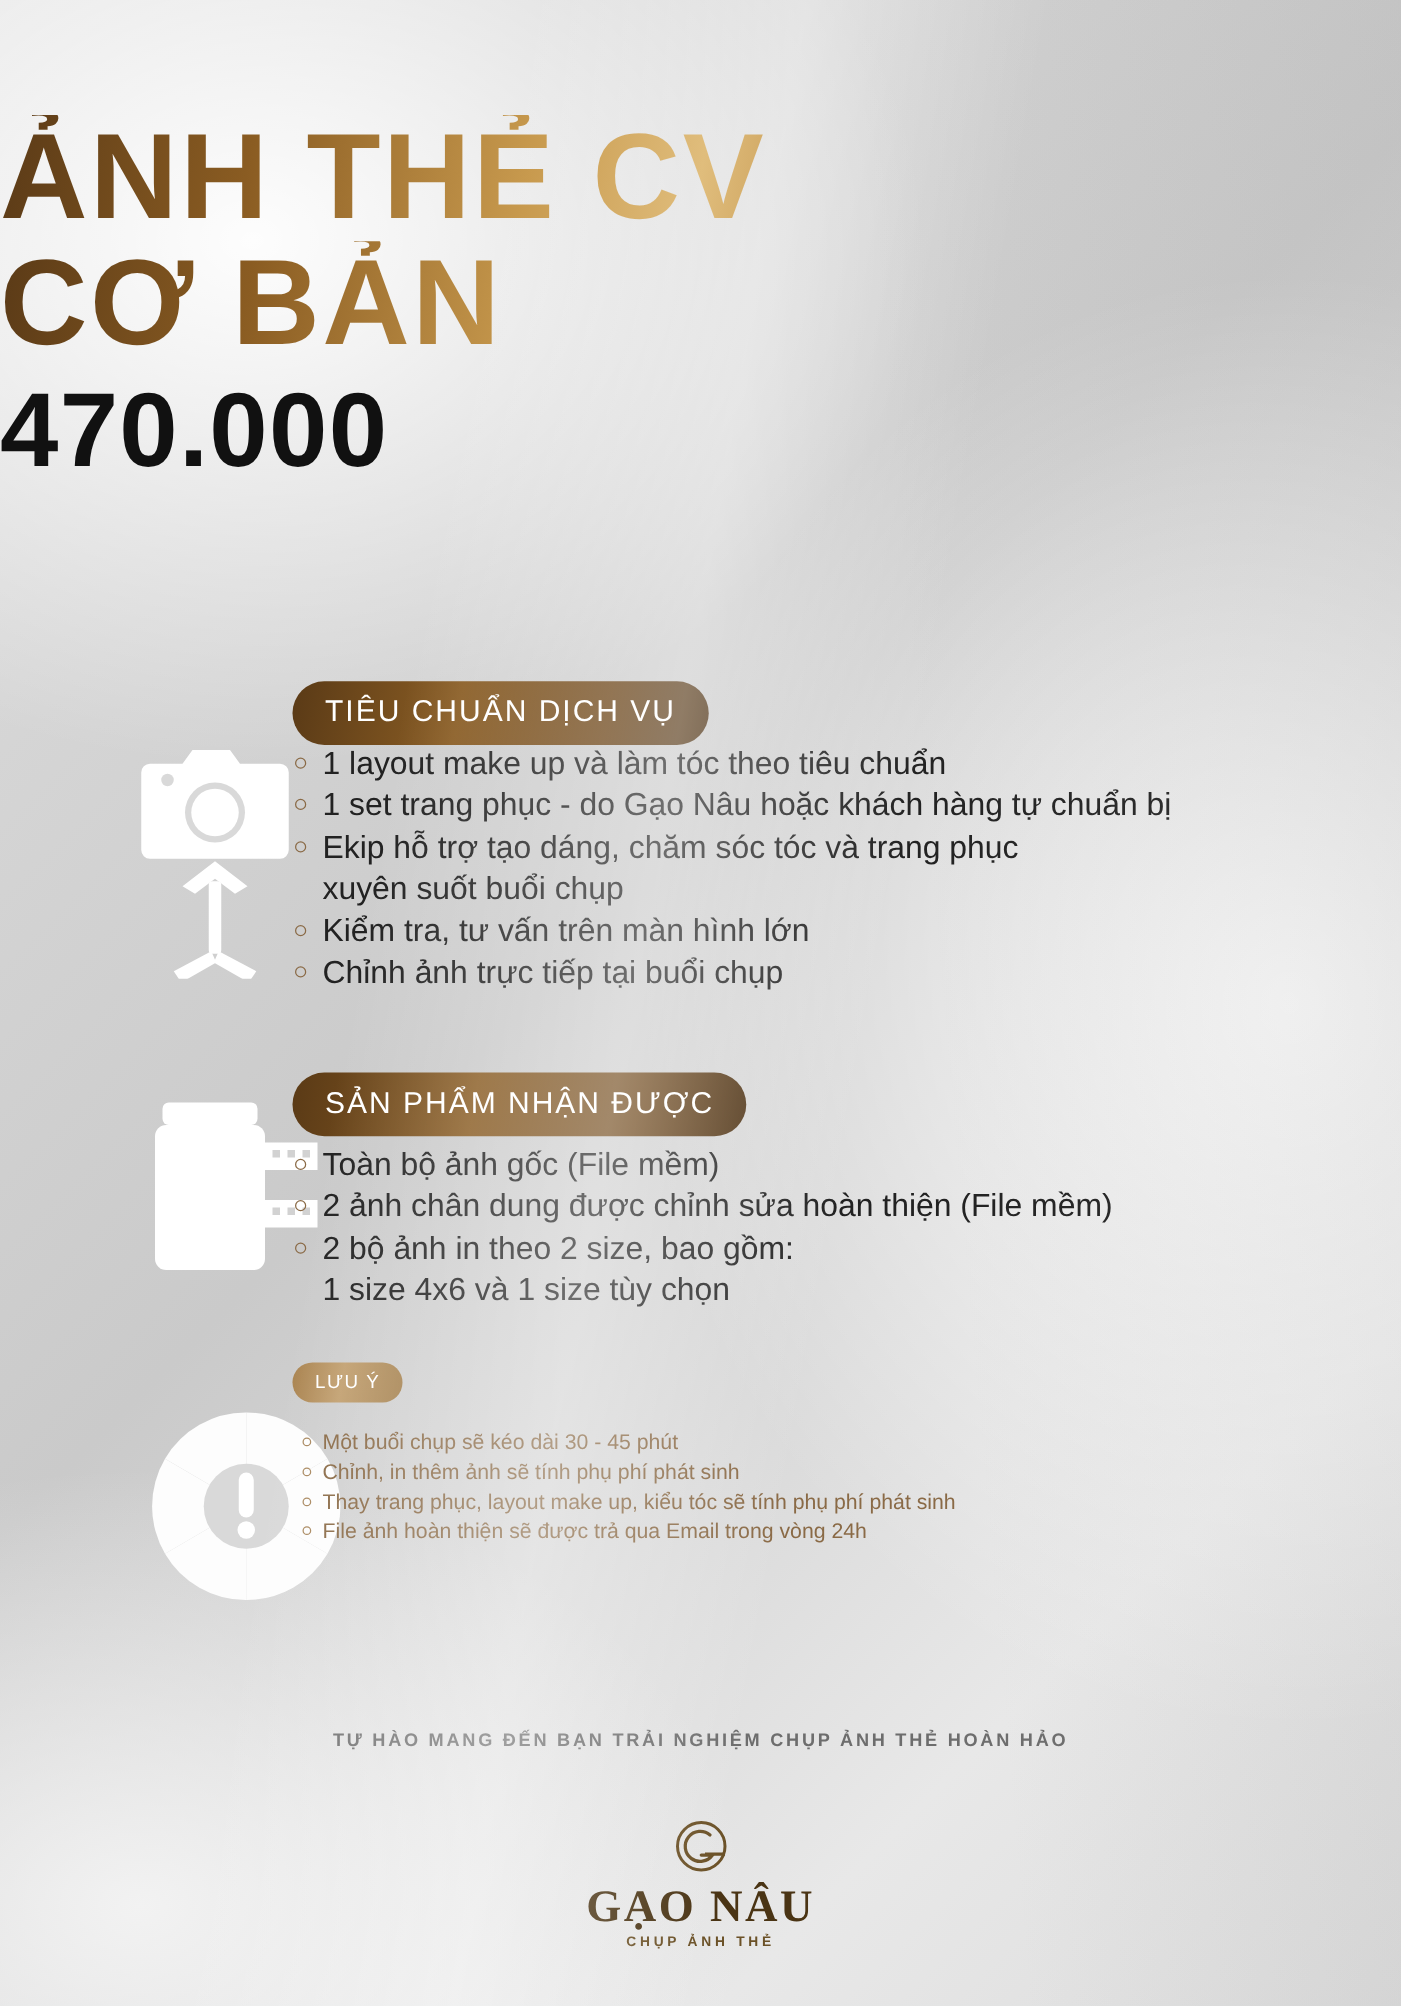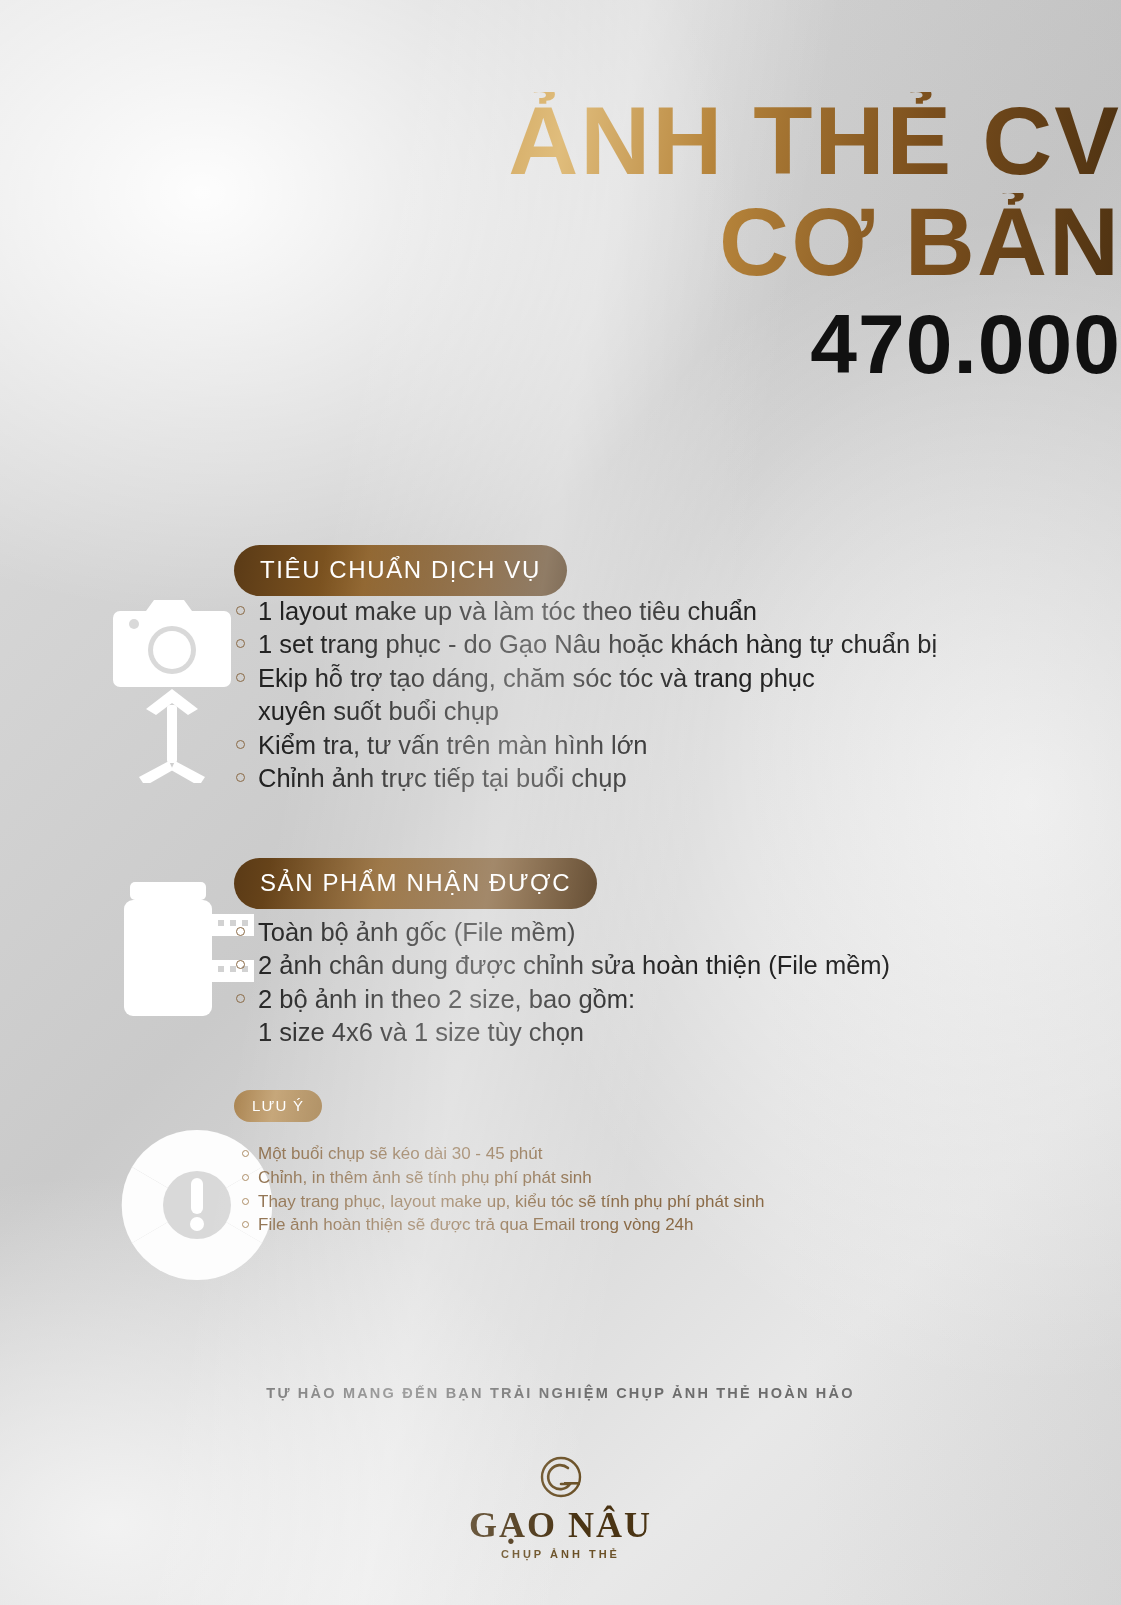--- a/index.html
+++ b/index.html
@@ -34,21 +34,21 @@
       linear-gradient(265deg, rgba(160,160,160,0.18) 0%, rgba(255,255,255,0.0) 35%);
     pointer-events: none;
   }
 
   
   .header {
     position: absolute;
     top: 92px;
     left: 0;
     right: 0;
-    text-align: right;
+    text-align: left;
     z-index: 3;
   }
   .title-1, .title-2 {
     font-weight: 800;
     letter-spacing: 2px;
     line-height: 1.0;
     background: linear-gradient(100deg, #5a3a17 0%, #8a5c22 18%, #c89a4e 38%, #e0bd7c 50%, #b5833a 64%, #7b4f1d 82%, #4e3212 100%);
     -webkit-background-clip: text;
     background-clip: text;
     color: transparent;

